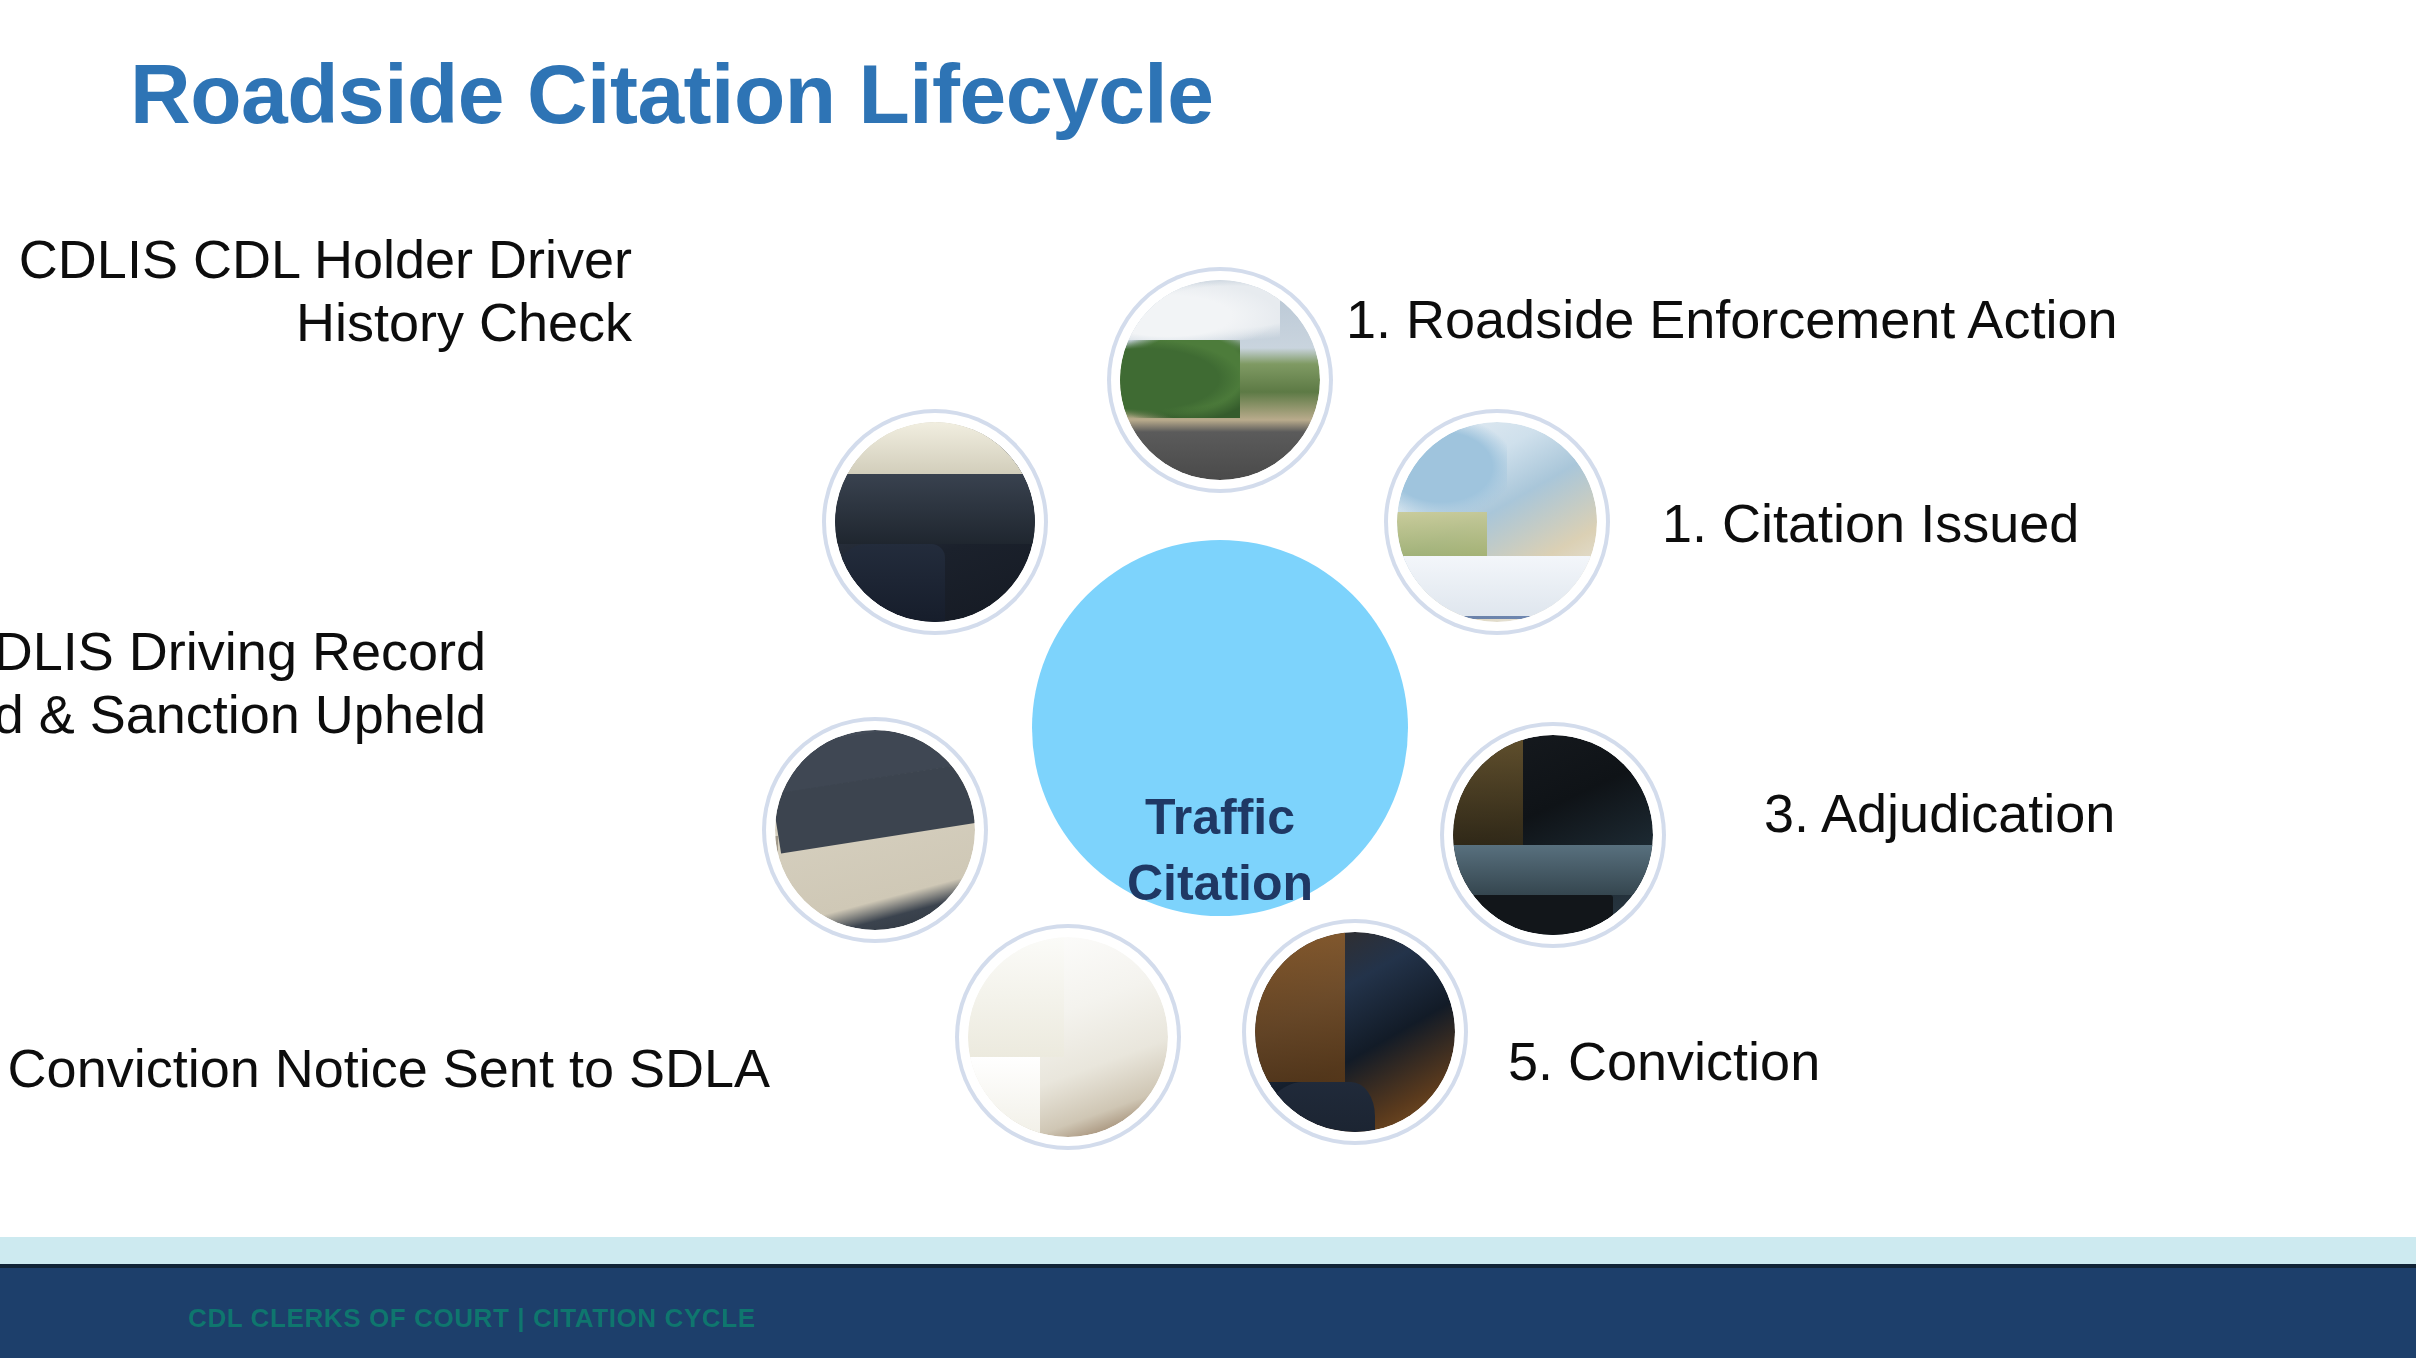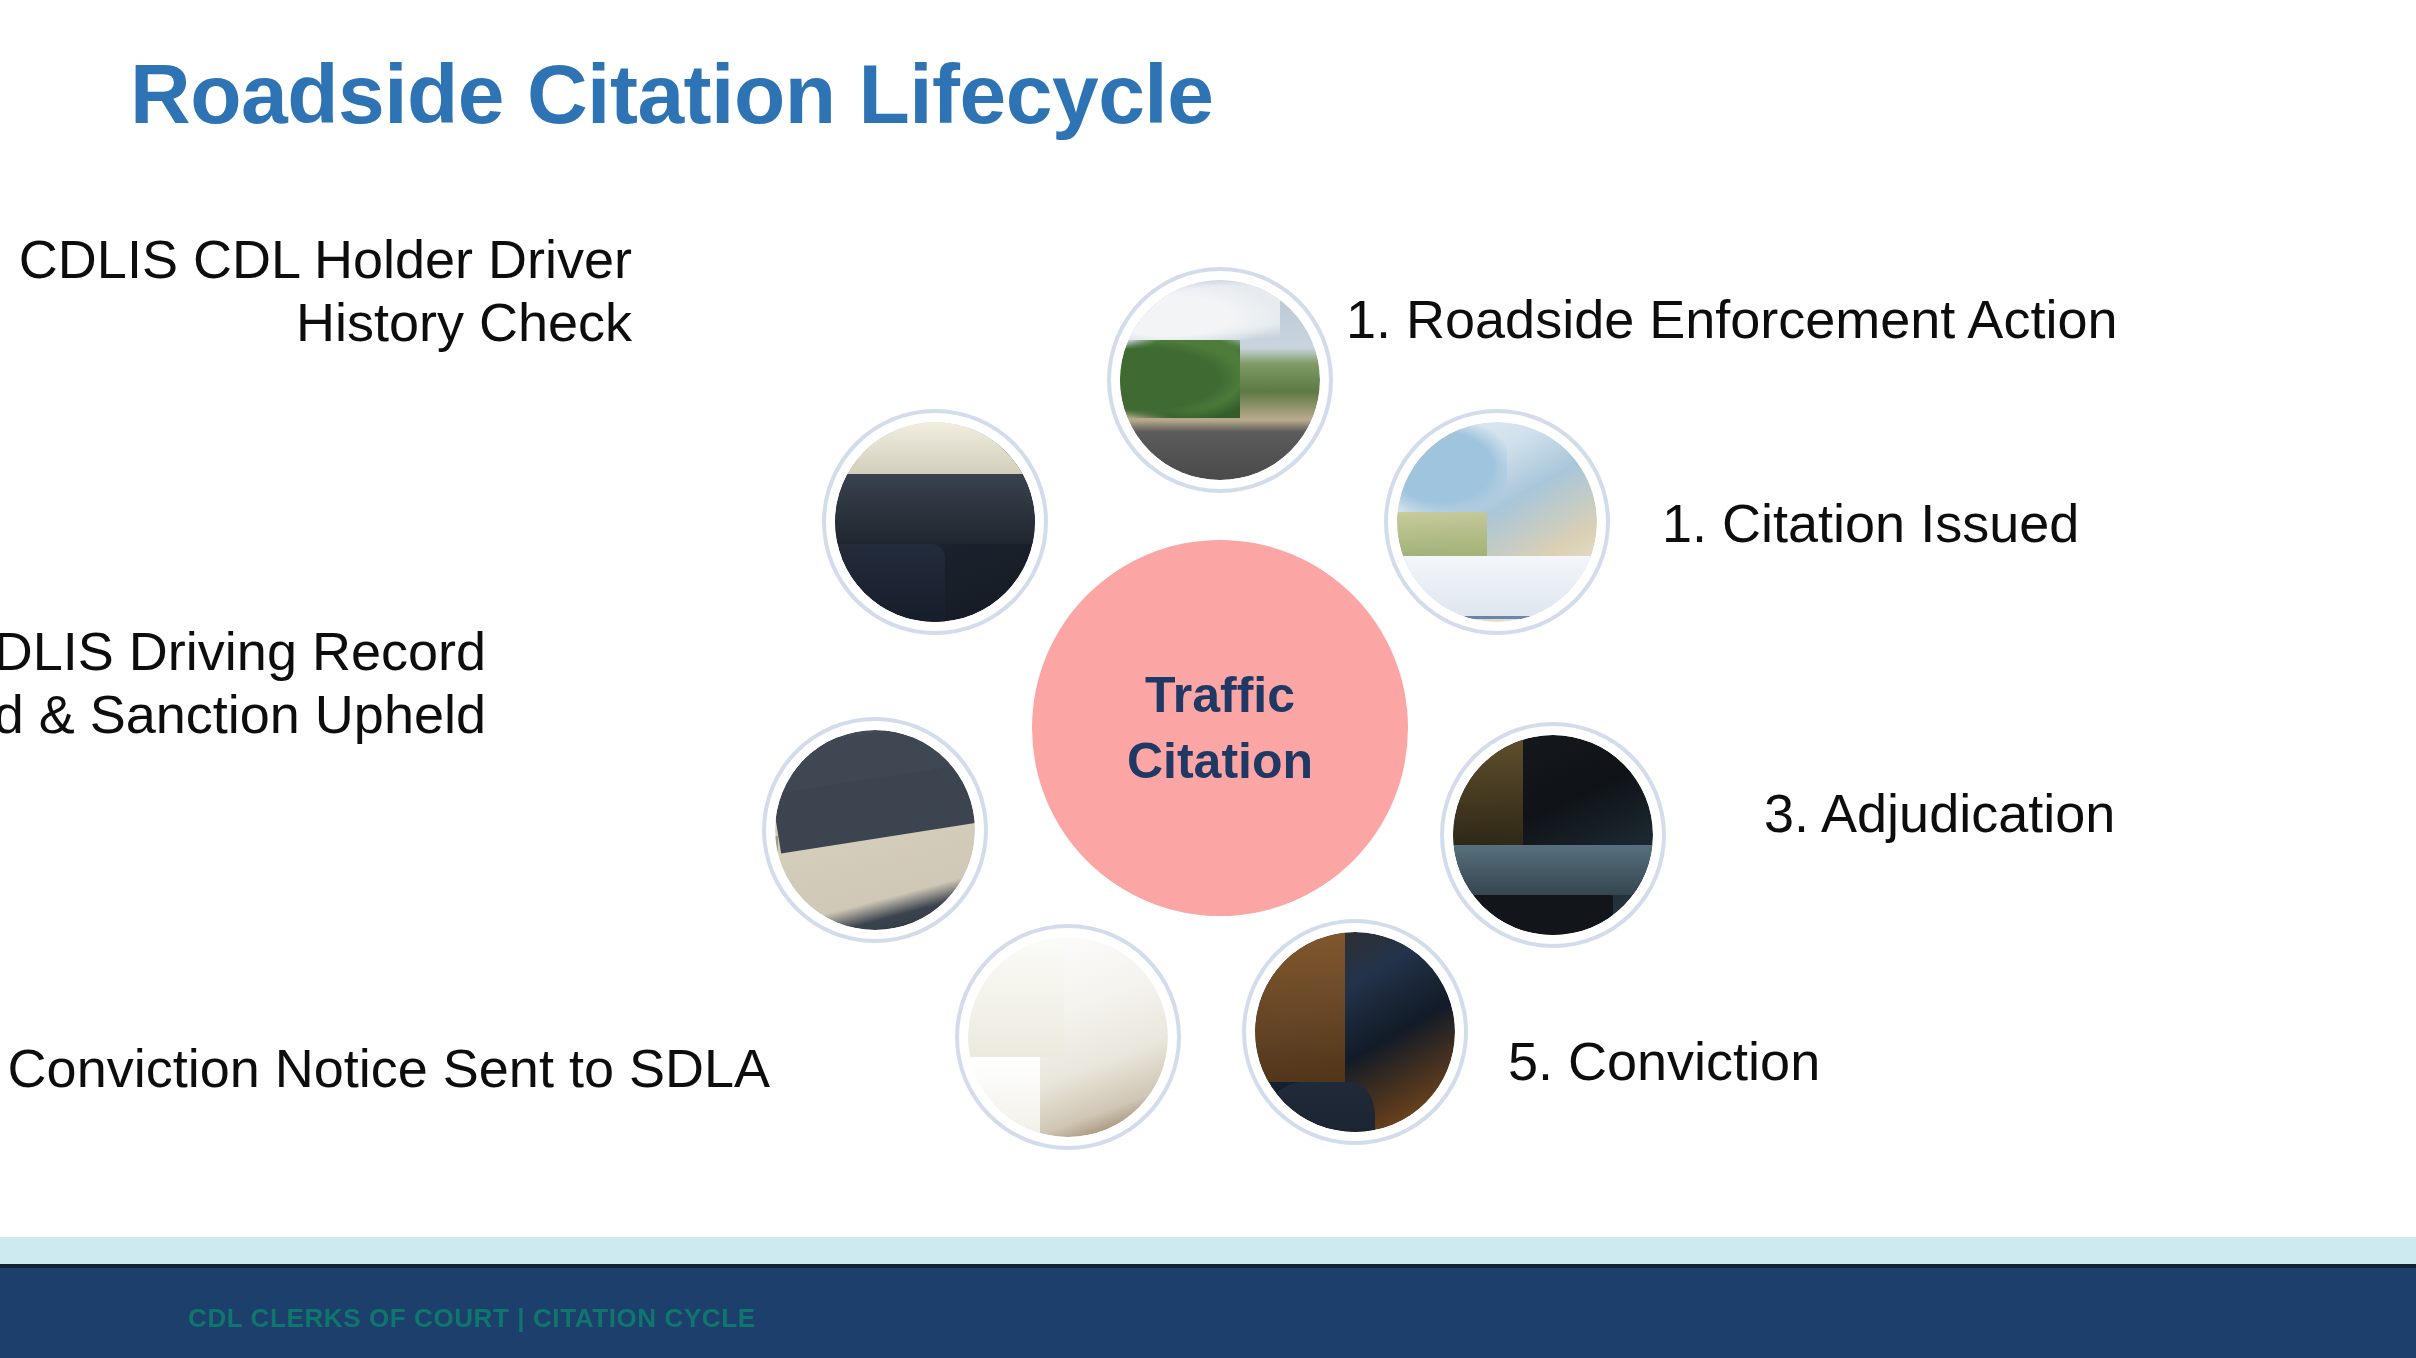--- a/index.html
+++ b/index.html
@@ -83,25 +83,25 @@
   #node-7 { left: 835px;  top: 422px; }
 
   
   #cycle-hub {
     position: absolute;
     left: 1032px;
     top: 540px;
     width: 376px;
     height: 376px;
     border-radius: 50%;
-    background: #fca5a5;
+    background: #7dd3fc;
     display: flex;
     flex-direction: column;
     align-items: center;
-    justify-content: center;
+    justify-content: flex-end;
     z-index: 5;
   }
   #cycle-hub .hub-line {
     color: #1F3864;
     font-size: 50px;
     font-weight: bold;
     line-height: 1.32;
     text-align: center;
   }
 

